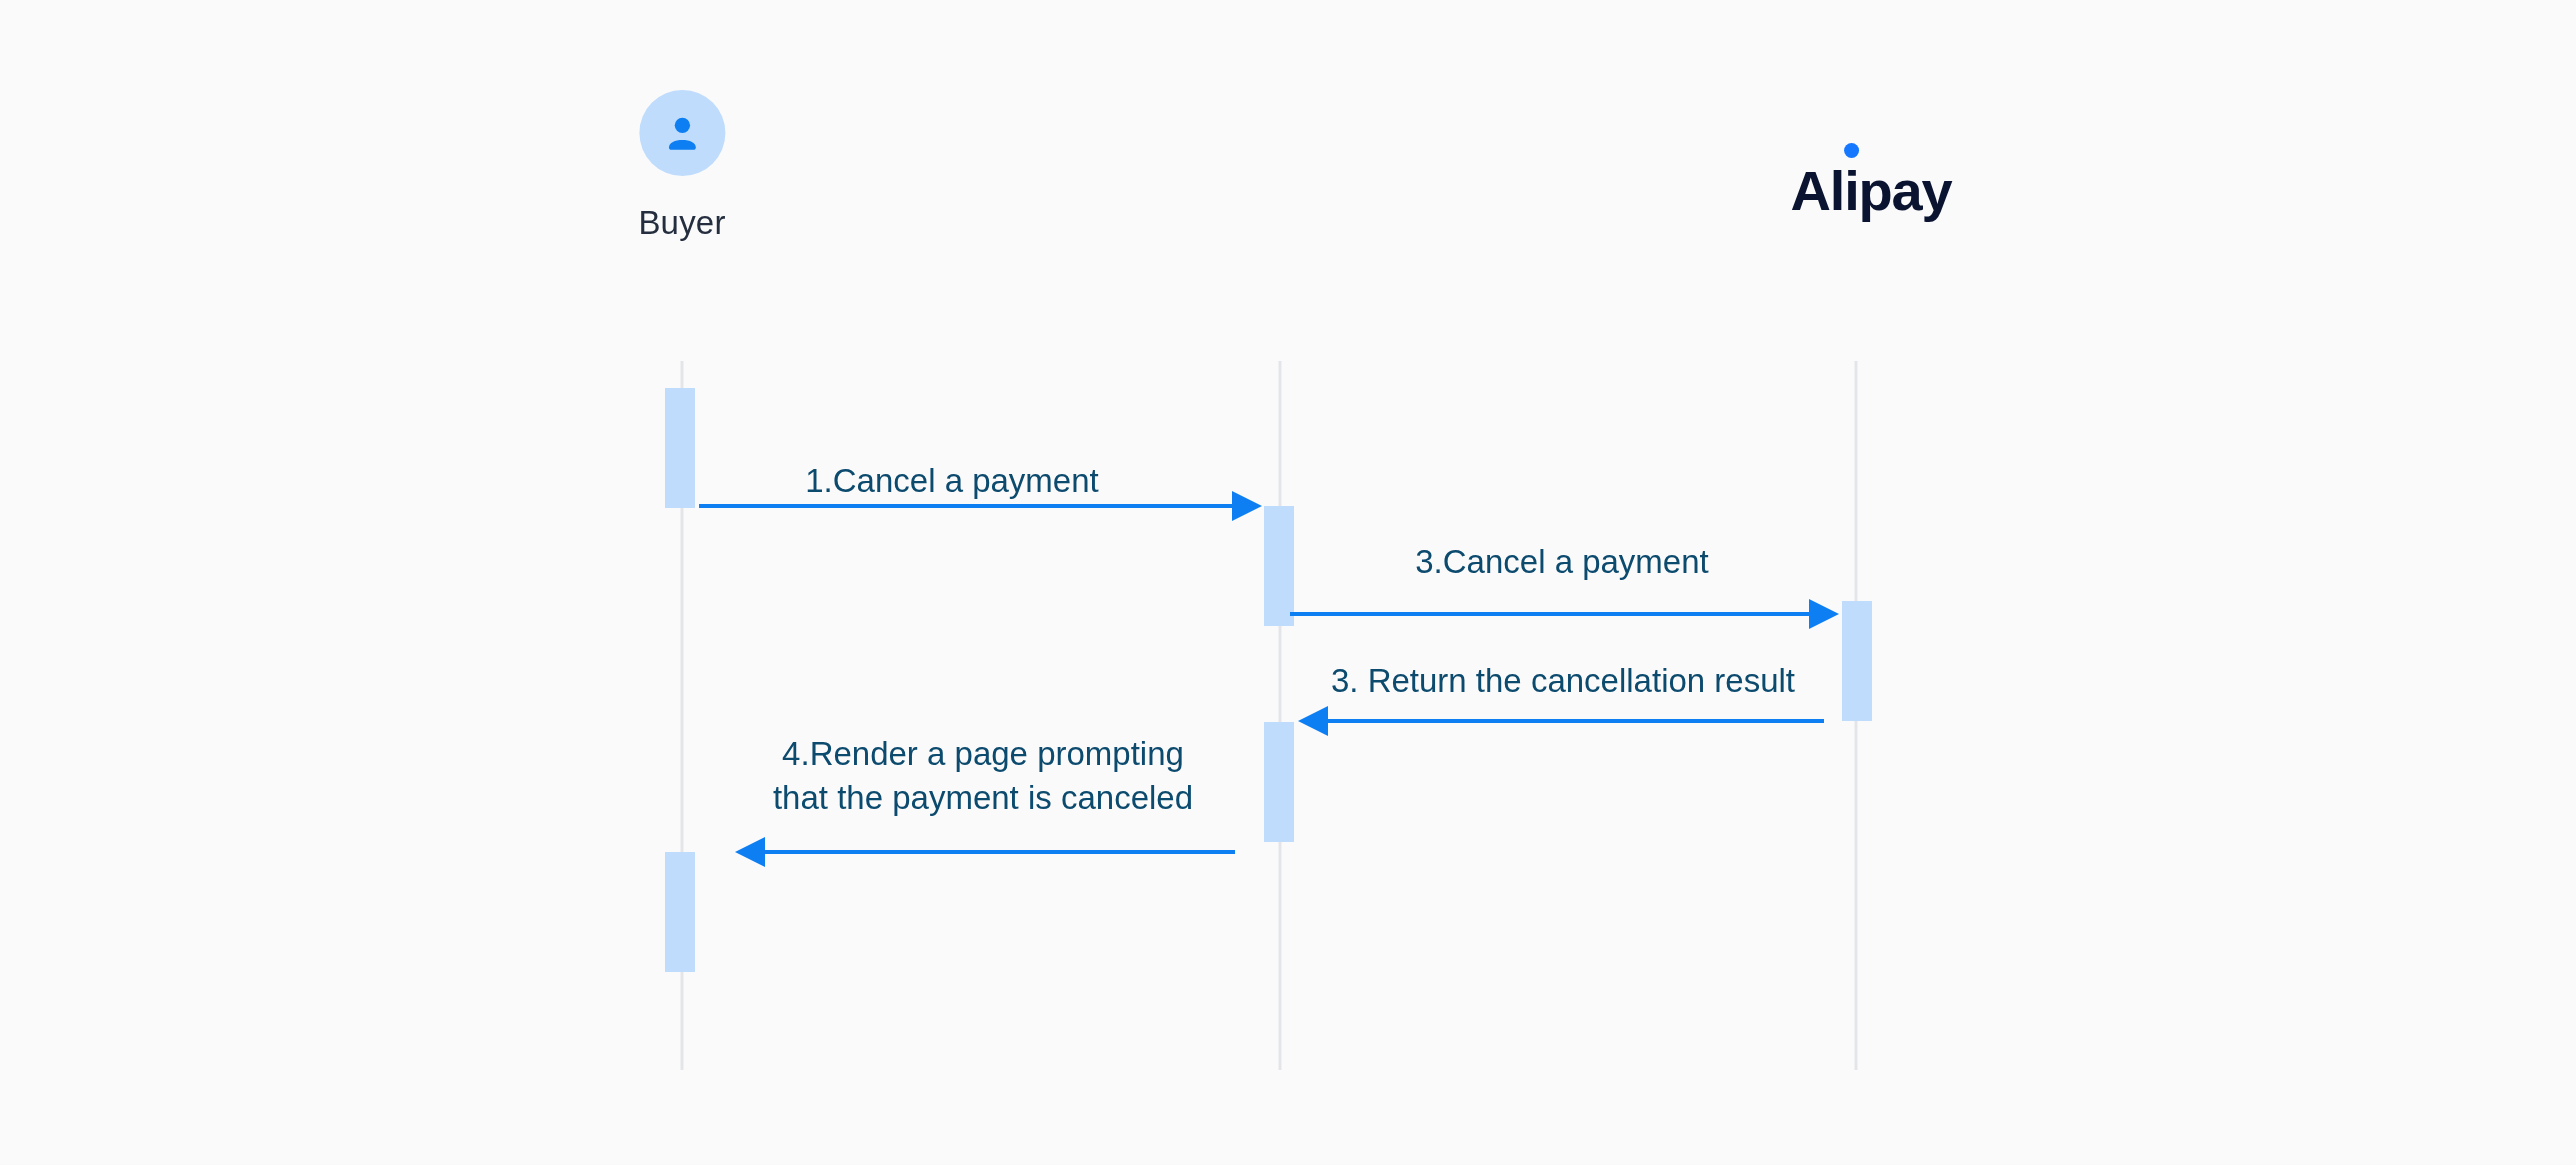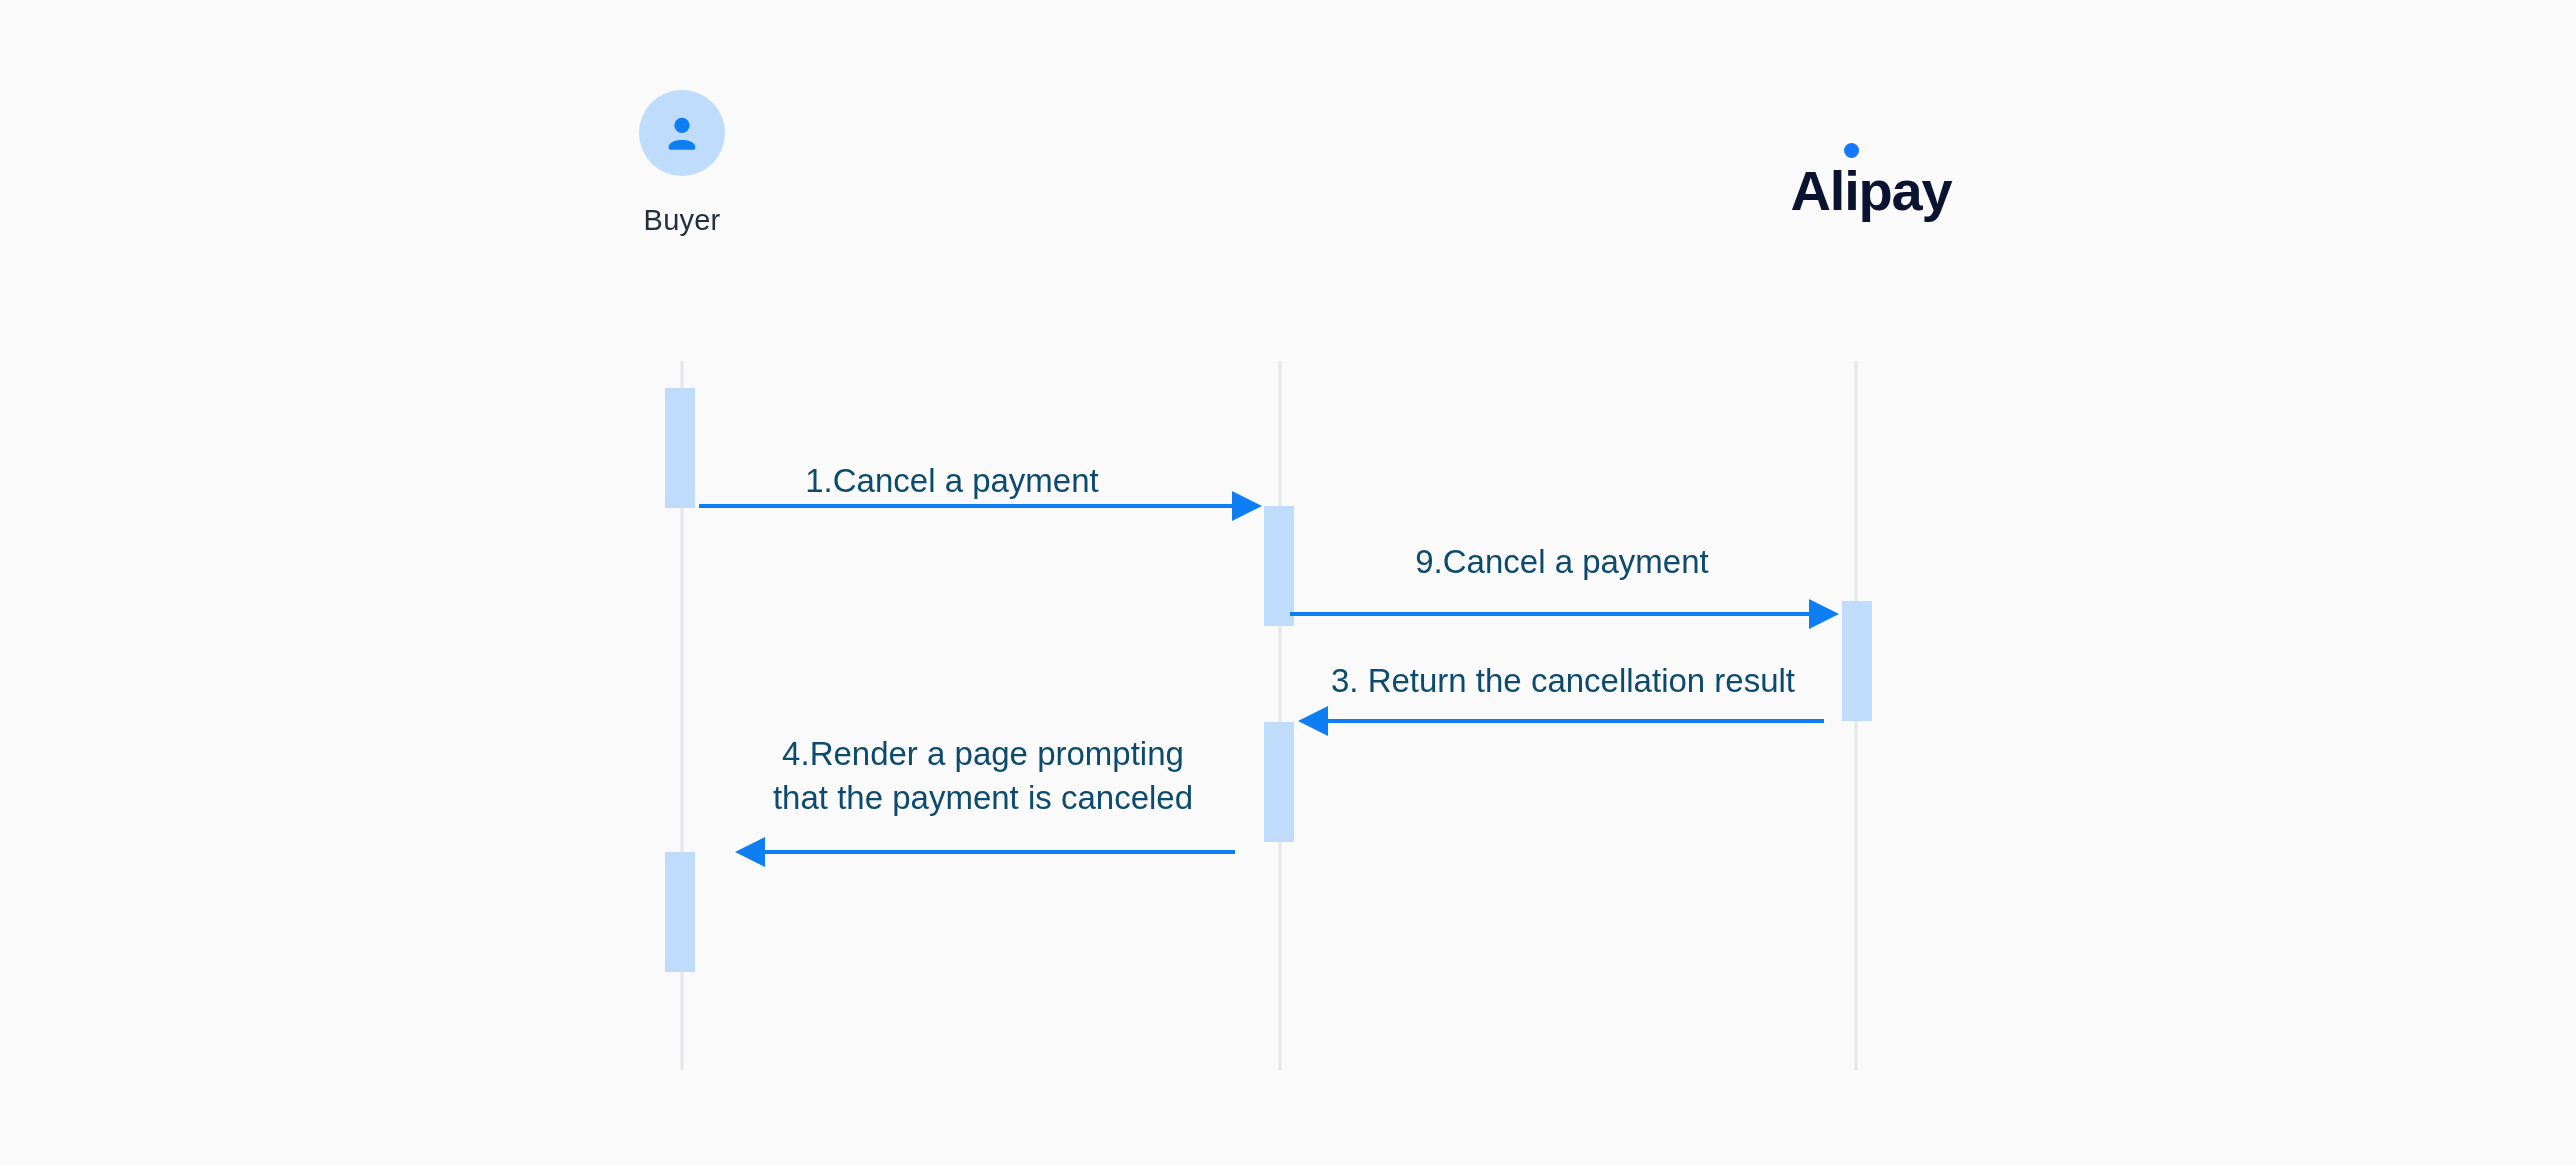--- a/index.html
+++ b/index.html
@@ -34,21 +34,21 @@
     height: 86px;
     border-radius: 50%;
     background: #bfdcfd;
     display: flex;
     align-items: center;
     justify-content: center;
   }
   .avatar svg { display: block; }
   .participant-label {
     margin-top: 30px;
-    font-size: 29px;
+    font-size: 33px;
     color: #242e3e;
     font-weight: 400;
     letter-spacing: 0.2px;
     white-space: nowrap;
     line-height: 1;
   }
 
   
   .brand {
     position: absolute;
@@ -154,21 +154,21 @@
   <div class="activation" style="left:1857px; top:601px; height:120px;"></div>
   <div class="activation" style="left:1279px; top:722px; height:120px;"></div>
   <div class="activation" style="left:680px; top:852px; height:120px;"></div>
 
   <div class="msg-line" style="left:699px; top:504px; width:533px;"></div>
   <div class="arrowhead right" style="left:1232px; top:491px;"></div>
   <div class="msg-label" style="left:952px; top:459px; width:559px;">1.Cancel a payment</div>
 
   <div class="msg-line" style="left:1290px; top:612px; width:519px;"></div>
   <div class="arrowhead right" style="left:1809px; top:599px;"></div>
-  <div class="msg-label" style="left:1562px; top:540px; width:619px;">9.Cancel a payment</div>
+  <div class="msg-label" style="left:1562px; top:540px; width:619px;">3.Cancel a payment</div>
 
   <div class="msg-line" style="left:1328px; top:719px; width:496px;"></div>
   <div class="arrowhead left" style="left:1298px; top:706px;"></div>
   <div class="msg-label" style="left:1563px; top:659px; width:719px;">3. Return the cancellation result</div>
 
   <div class="msg-line" style="left:765px; top:850px; width:470px;"></div>
   <div class="arrowhead left" style="left:735px; top:837px;"></div>
   <div class="msg-label" style="left:983px; top:732px; width:519px;">4.Render a page prompting
 that the payment is canceled</div>
 

